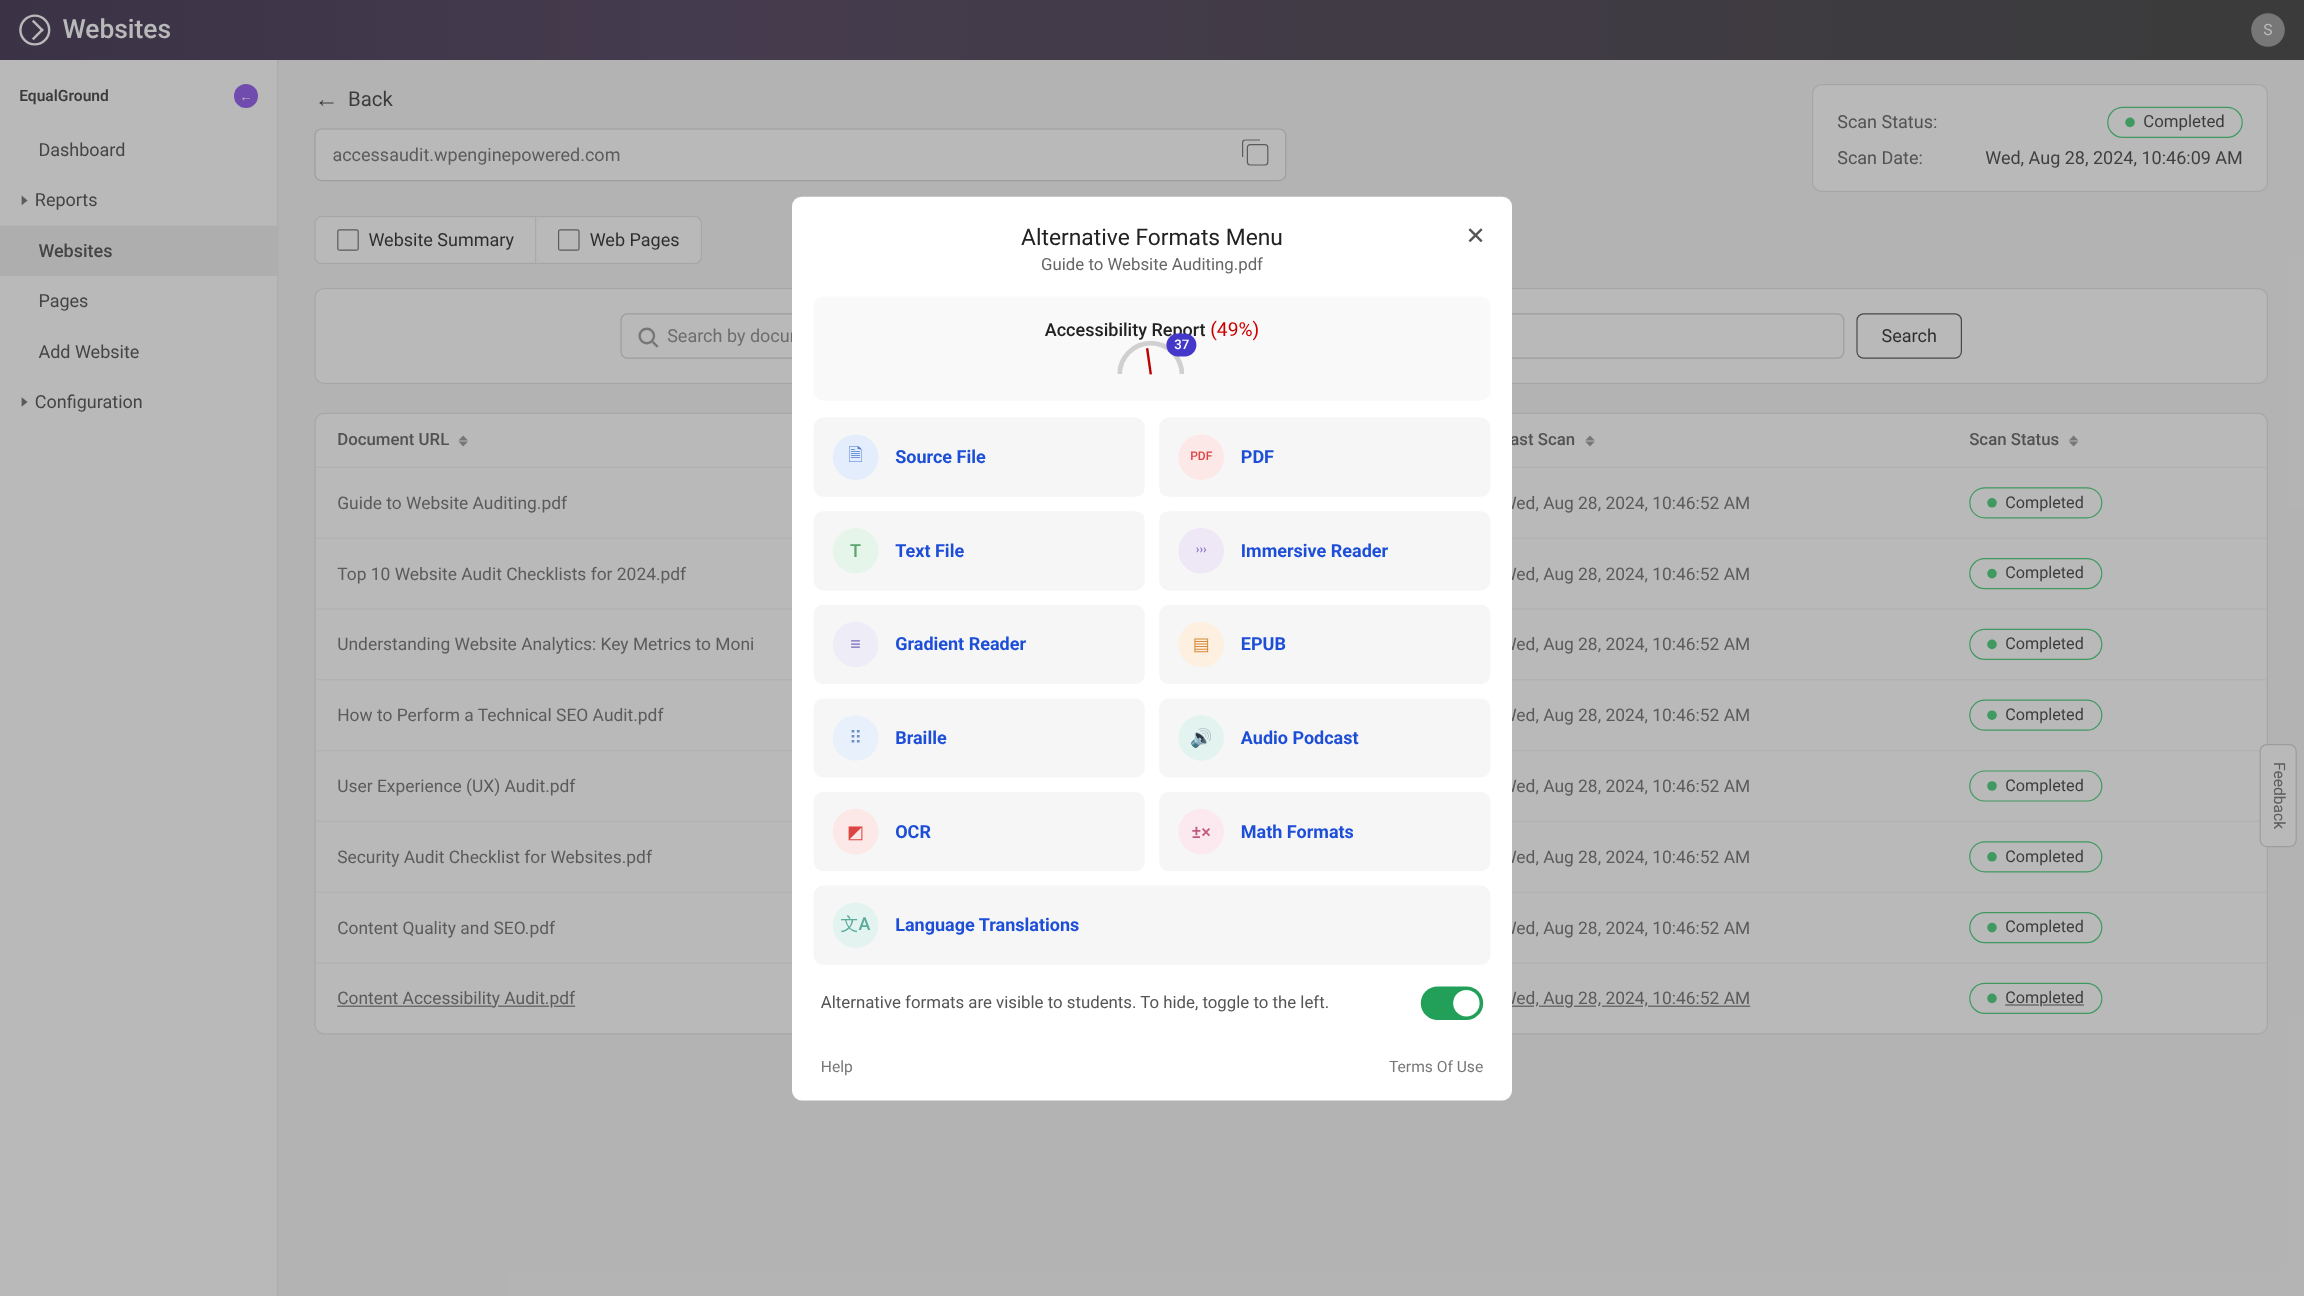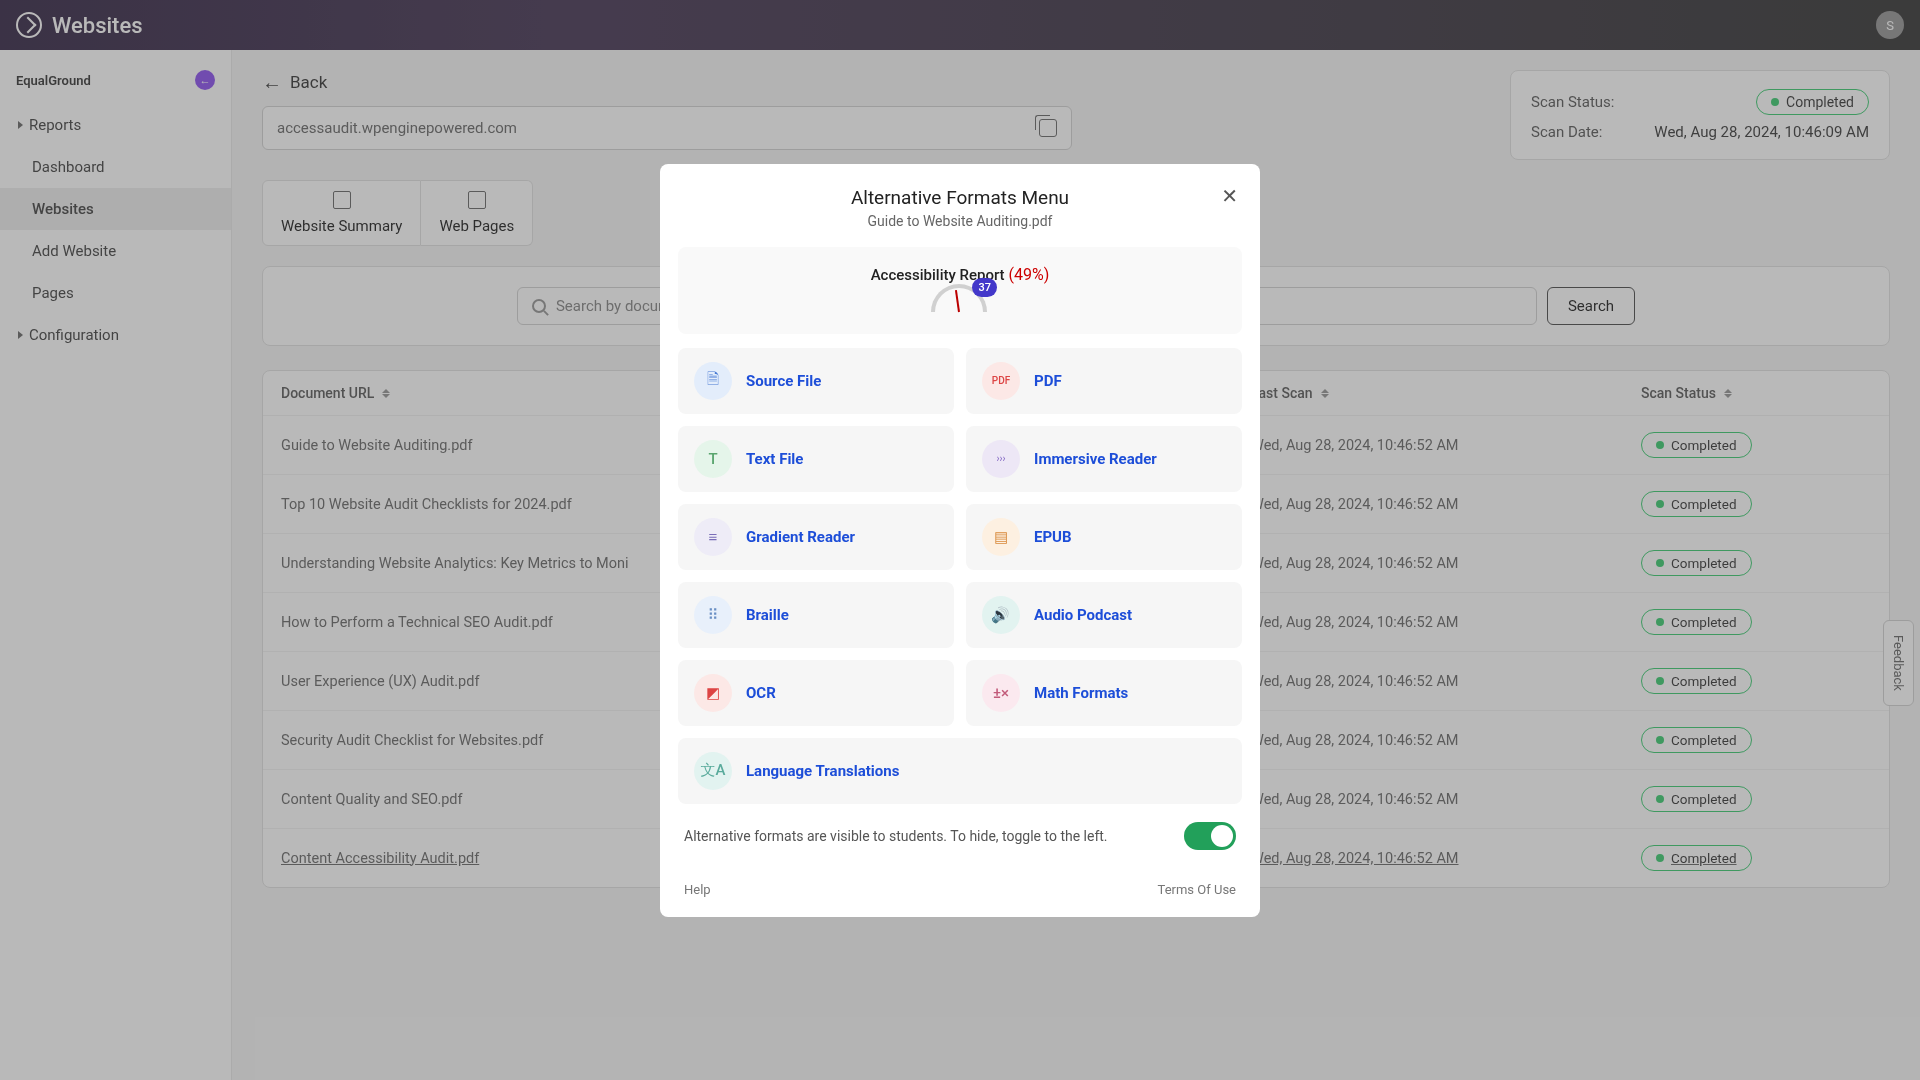--- a/index.html
+++ b/index.html
@@ -33,21 +33,21 @@
     .copy-icon::before { content: ''; position: absolute; top: -5px; left: -5px; width: 14px; height: 14px; border-top: 1.5px solid #555; border-left: 1.5px solid #555; border-radius: 3px 0 0 0; }
     
     .scan-info-box { border: 1px solid #ddd; border-radius: 8px; padding: 14px 20px; background: #fff; min-width: 380px; }
     .scan-row { display: flex; justify-content: space-between; align-items: center; font-size: 15px; padding: 4px 0; }
     .scan-label { color: #444; }
     .scan-value { color: #222; }
     .status-pill { display: inline-flex; align-items: center; gap: 7px; border: 1.5px solid #22c55e; color: #1a1a1a; padding: 4px 14px; border-radius: 14px; font-size: 14px; }
     .status-dot { width: 8px; height: 8px; border-radius: 50%; background: #22c55e; }
     
     .tabs-row { display: flex; gap: 0; margin-top: 20px; }
-    .tab { display: flex; align-items: center; gap: 8px; padding: 10px 18px; border: 1px solid #ddd; border-radius: 6px; background: #fff; font-size: 15px; cursor: pointer; flex-direction: column; }
+    .tab { display: flex; align-items: center; gap: 8px; padding: 10px 18px; border: 1px solid #ddd; border-radius: 6px; background: #fff; font-size: 15px; cursor: pointer; }
     .tab:first-child { border-radius: 6px 0 0 6px; }
     .tab:last-child { border-radius: 0 6px 6px 0; border-left: none; }
     .tab-icon { width: 18px; height: 18px; border: 1.5px solid #555; border-radius: 2px; }
     
     .search-section { border: 1px solid #ddd; border-radius: 8px; padding: 20px; margin-top: 20px; background: #fff; display: flex; justify-content: center; gap: 10px; }
     .search-box { border: 1px solid #ccc; border-radius: 6px; padding: 9px 14px; display: flex; align-items: center; gap: 10px; width: 1020px; background: #fff; }
     .search-icon { width: 14px; height: 14px; border: 2px solid #888; border-radius: 50%; position: relative; }
     .search-icon::after { content: ''; position: absolute; width: 6px; height: 2px; background: #888; transform: rotate(45deg); bottom: -3px; right: -5px; }
     .search-input { border: none; outline: none; font-size: 15px; flex: 1; color: #999; }
     .search-btn { border: 1.5px solid #333; background: #fff; padding: 9px 20px; border-radius: 6px; font-size: 15px; cursor: pointer; }
@@ -114,35 +114,35 @@
   <div class="avatar">S</div>
 </div>
 
 <div class="main-layout">
   <div class="sidebar">
     <div class="site-header">
       <span class="site-name">EqualGround</span>
       <span class="site-badge">←</span>
     </div>
     <div id="nav-list">
+        <div class="nav-item indent">
+          <span>Dashboard</span>
+        </div>
         <div class="nav-item">
           <span class="chevron-right"></span>
           <span>Reports</span>
         </div>
-        <div class="nav-item indent">
-          <span>Dashboard</span>
-        </div>
         <div class="nav-item indent active">
           <span>Websites</span>
         </div>
         <div class="nav-item indent">
+          <span>Pages</span>
+        </div>
+        <div class="nav-item indent">
           <span>Add Website</span>
-        </div>
-        <div class="nav-item indent">
-          <span>Pages</span>
         </div>
         <div class="nav-item">
           <span class="chevron-right"></span>
           <span>Configuration</span>
         </div>
       </div>
   </div>
 
   <div class="content">
     <div class="content-header">

